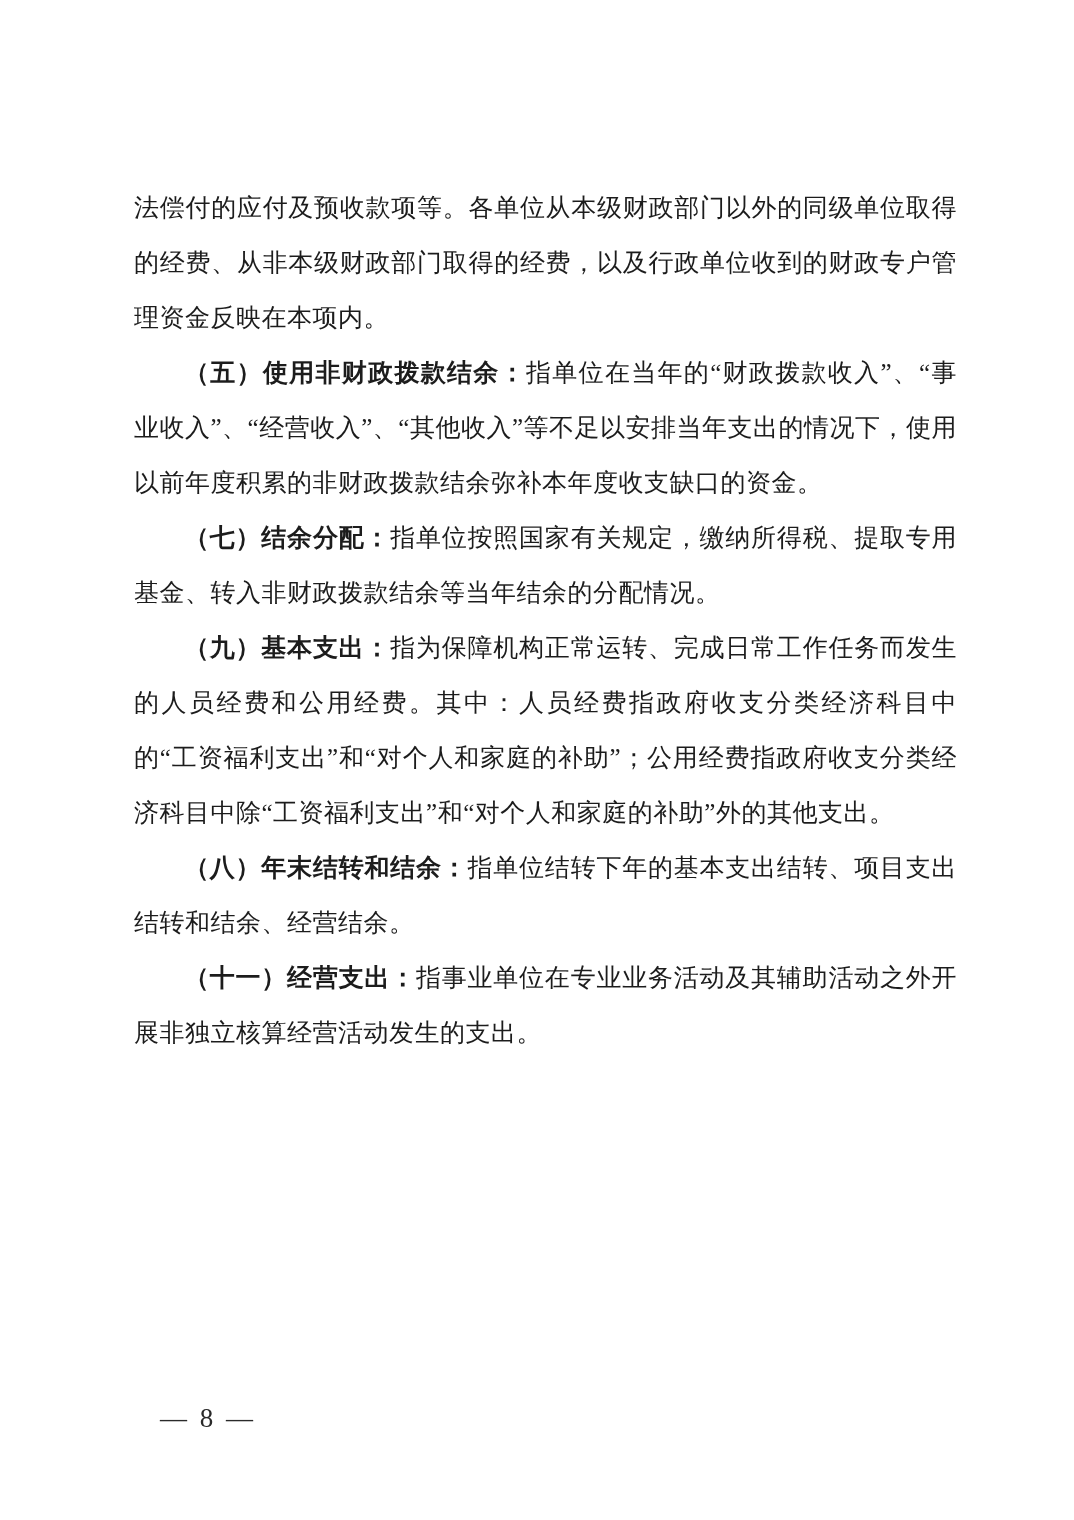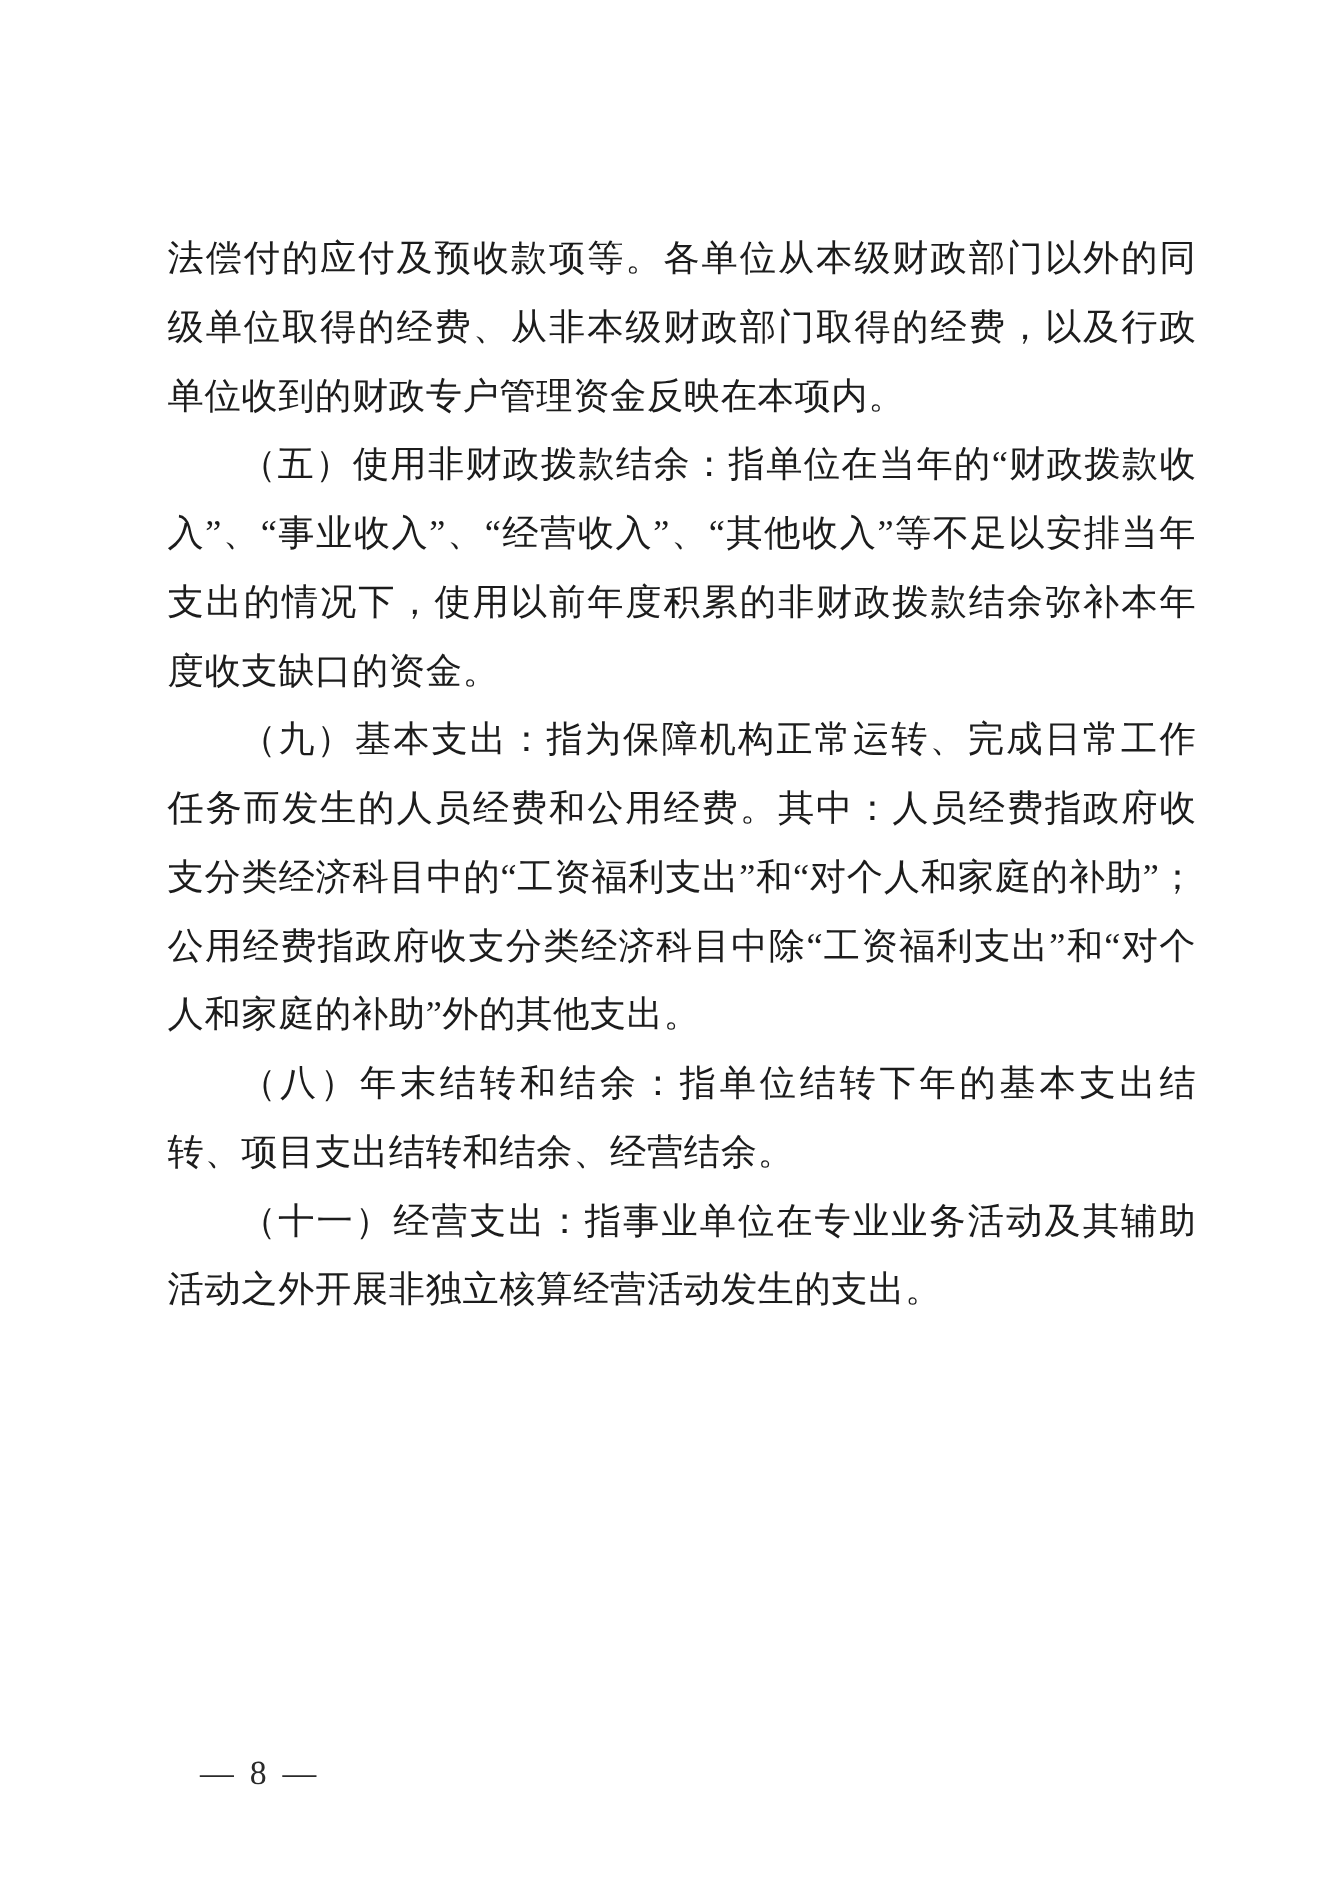--- a/index.html
+++ b/index.html
@@ -17,35 +17,35 @@
     width: 1074px;
     height: 1520px;
     background: #ffffff;
   }
   .content {
     position: absolute;
     left: 134px;
     top: 180px;
     width: 823px;
     color: #1c1c1c;
-    font-size: 29px;
+    font-size: 25px;
     line-height: 55px;
     text-align: justify;
     letter-spacing: 0.5px;
   }
   .para {
     margin: 0;
     padding: 0;
     text-indent: 2em;
   }
   .para.no-indent {
     text-indent: 0;
   }
   .lead {
-    font-weight: 400;
+    font-weight: 700;
   }
   .footer {
     position: absolute;
     left: 160px;
     top: 1398px;
     font-size: 27px;
     line-height: 40px;
     color: #2a2a2a;
     letter-spacing: 3px;
   }
@@ -55,20 +55,21 @@
 
 <div class="page">
 
   <div class="content">
 
     <p class="para no-indent"><span class="lead"></span><span>法偿付的应付及预收款项等。各单位从本级财政部门以外的同级单位取得的经费、从非本级财政部门取得的经费，以及行政单位收到的财政专户管理资金反映在本项内。</span></p>
 
     <p class="para"><span class="lead">（五）使用非财政拨款结余：</span><span>指单位在当年的“财政拨款收入”、“事业收入”、“经营收入”、“其他收入”等不足以安排当年支出的情况下，使用以前年度积累的非财政拨款结余弥补本年度收支缺口的资金。</span></p>
 
 
+    <p class="para"><span class="lead">（七）结余分配：</span><span>指单位按照国家有关规定，缴纳所得税、提取专用基金、转入非财政拨款结余等当年结余的分配情况。</span></p>
 
     <p class="para"><span class="lead">（九）基本支出：</span><span>指为保障机构正常运转、完成日常工作任务而发生的人员经费和公用经费。其中：人员经费指政府收支分类经济科目中的“工资福利支出”和“对个人和家庭的补助”；公用经费指政府收支分类经济科目中除“工资福利支出”和“对个人和家庭的补助”外的其他支出。</span></p>
 
     <p class="para"><span class="lead">（八）年末结转和结余：</span><span>指单位结转下年的基本支出结转、项目支出结转和结余、经营结余。</span></p>
 
 
     <p class="para"><span class="lead">（十一）经营支出：</span><span>指事业单位在专业业务活动及其辅助活动之外开展非独立核算经营活动发生的支出。</span></p>
 
   </div>
 

